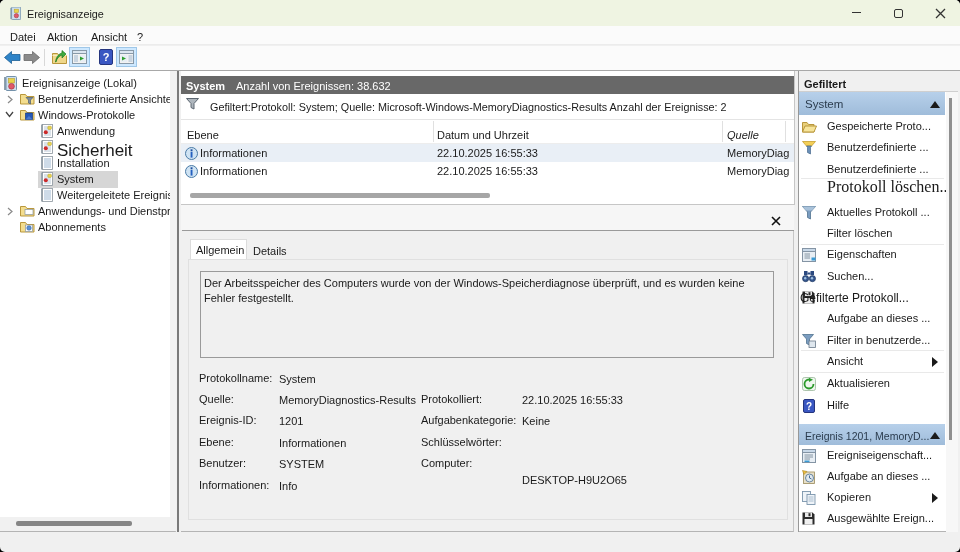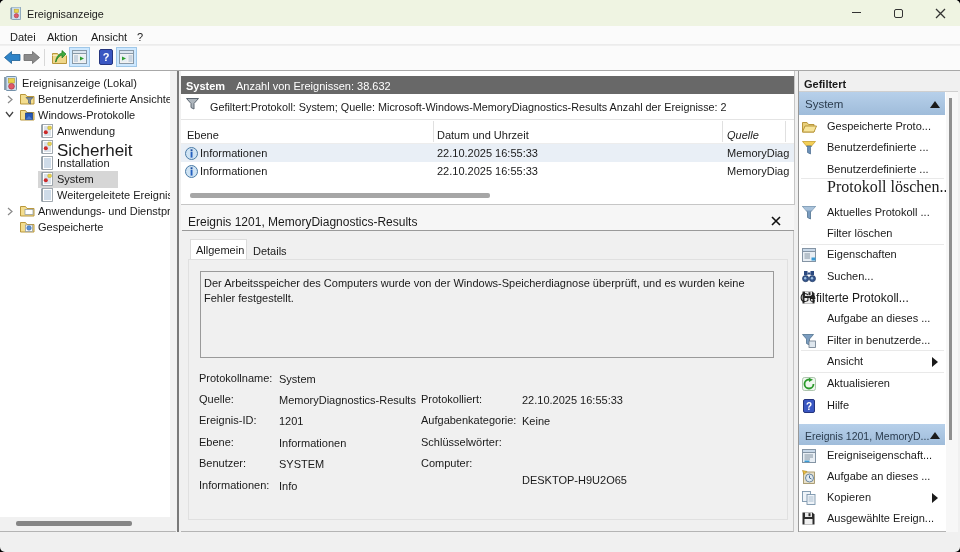--- a/index.html
+++ b/index.html
@@ -163,21 +163,21 @@
       <path d="M0.5 2.5 L0.5 12 L14 12 L14 4.5 L7 4.5 L5.5 2.5 Z" fill="#f3dd8e" stroke="#b9973c" stroke-width="1"></path>
       <rect x="5" y="5.5" width="8" height="5" fill="#fff" stroke="#8a959d" stroke-width="0.7"></rect>
     </svg>
     <div class="tx" style="left:38px;top:134px;font-size:11px;">Anwendungs- und Dienstprot</div>
 
     <svg class="abs" style="left:20px;top:149px" width="15" height="13" viewBox="0 0 15 13">
       <path d="M0.5 2.5 L0.5 12 L14 12 L14 4.5 L7 4.5 L5.5 2.5 Z" fill="#f3dd8e" stroke="#b9973c" stroke-width="1"></path>
       <rect x="5.5" y="5" width="7" height="6.5" fill="#fff" stroke="#8a959d" stroke-width="0.7"></rect>
       <circle cx="9" cy="8" r="2.3" fill="#5a8fd4" stroke="#2a5fa4" stroke-width="0.5"></circle>
     </svg>
-    <div class="tx" style="left:38px;top:150px;font-size:11px;">Gespeicherte</div>
+    <div class="tx" style="left:38px;top:150px;font-size:11px;">Abonnements</div>
   </div>
 
   <div class="abs" style="left:181px;top:71px;width:614px;height:134px;background:#fff;border-right:1px solid #c6c6c6;"></div>
 
   <div class="abs" style="left:181px;top:76px;width:613px;height:18px;background:#686868;"></div>
   <div class="tx" style="left:186px;top:80px;font-size:11px;font-weight:bold;color:#fff;">System</div>
   <div class="tx" style="left:236px;top:80px;font-size:11px;color:#fff;">Anzahl von Ereignissen: 38.632</div>
 
   <svg class="abs" style="left:186px;top:98px" width="13" height="12" viewBox="0 0 13 12">
     <path d="M0.5 0.5 L12.5 0.5 L8 5.5 L8 11 L5 9.5 L5 5.5 Z" fill="#aeb6bd" stroke="#5c6670" stroke-width="1"></path>
@@ -211,21 +211,20 @@
     <div class="tx" style="left:19px;top:21px;font-size:11px;">Informationen</div>
     <div class="tx" style="left:256px;top:21px;font-size:11px;">22.10.2025 16:55:33</div>
     <div class="tx" style="left:546px;top:21px;font-size:11px;">MemoryDiag</div>
   </div>
 
   <div class="abs" style="left:190px;top:193px;width:300px;height:5px;background:#a6a6a6;border-radius:2px;"></div>
   <div class="abs" style="left:181px;top:204px;width:614px;height:1px;background:#c6c6c6;"></div>
 
   <div class="abs" style="left:181px;top:205px;width:613px;height:327px;background:#f0f0f0;border-right:1px solid #c6c6c6;border-bottom:1px solid #b4b4b4;"></div>
   <div class="abs" style="left:181px;top:205px;width:613px;height:25px;background:#f6f6f6;"></div>
-  <div class="tx" style="left:188px;top:215px;font-size:12px;">Ereignis 1201, MemoryDiagnostics-Results</div>
   <svg class="abs" style="left:771px;top:216px" width="10" height="10" viewBox="0 0 10 10">
     <path d="M1 1 L9 9 M9 1 L1 9" stroke="#111" stroke-width="1.6"></path>
   </svg>
   <div class="abs" style="left:182px;top:230px;width:612px;height:1px;background:#9a9a9a;"></div>
 
   <div class="abs" style="left:190px;top:239px;width:57px;height:20px;background:#fff;border:1px solid #dcdcdc;border-bottom:none;"></div>
   <div class="tx" style="left:196px;top:244px;font-size:11px;">Allgemein</div>
   <div class="tx" style="left:253px;top:245px;font-size:11px;">Details</div>
 
   <div class="abs" style="left:188px;top:259px;width:600px;height:261px;border:1px solid #e0e0e0;background:#f0f0f0;"></div>

